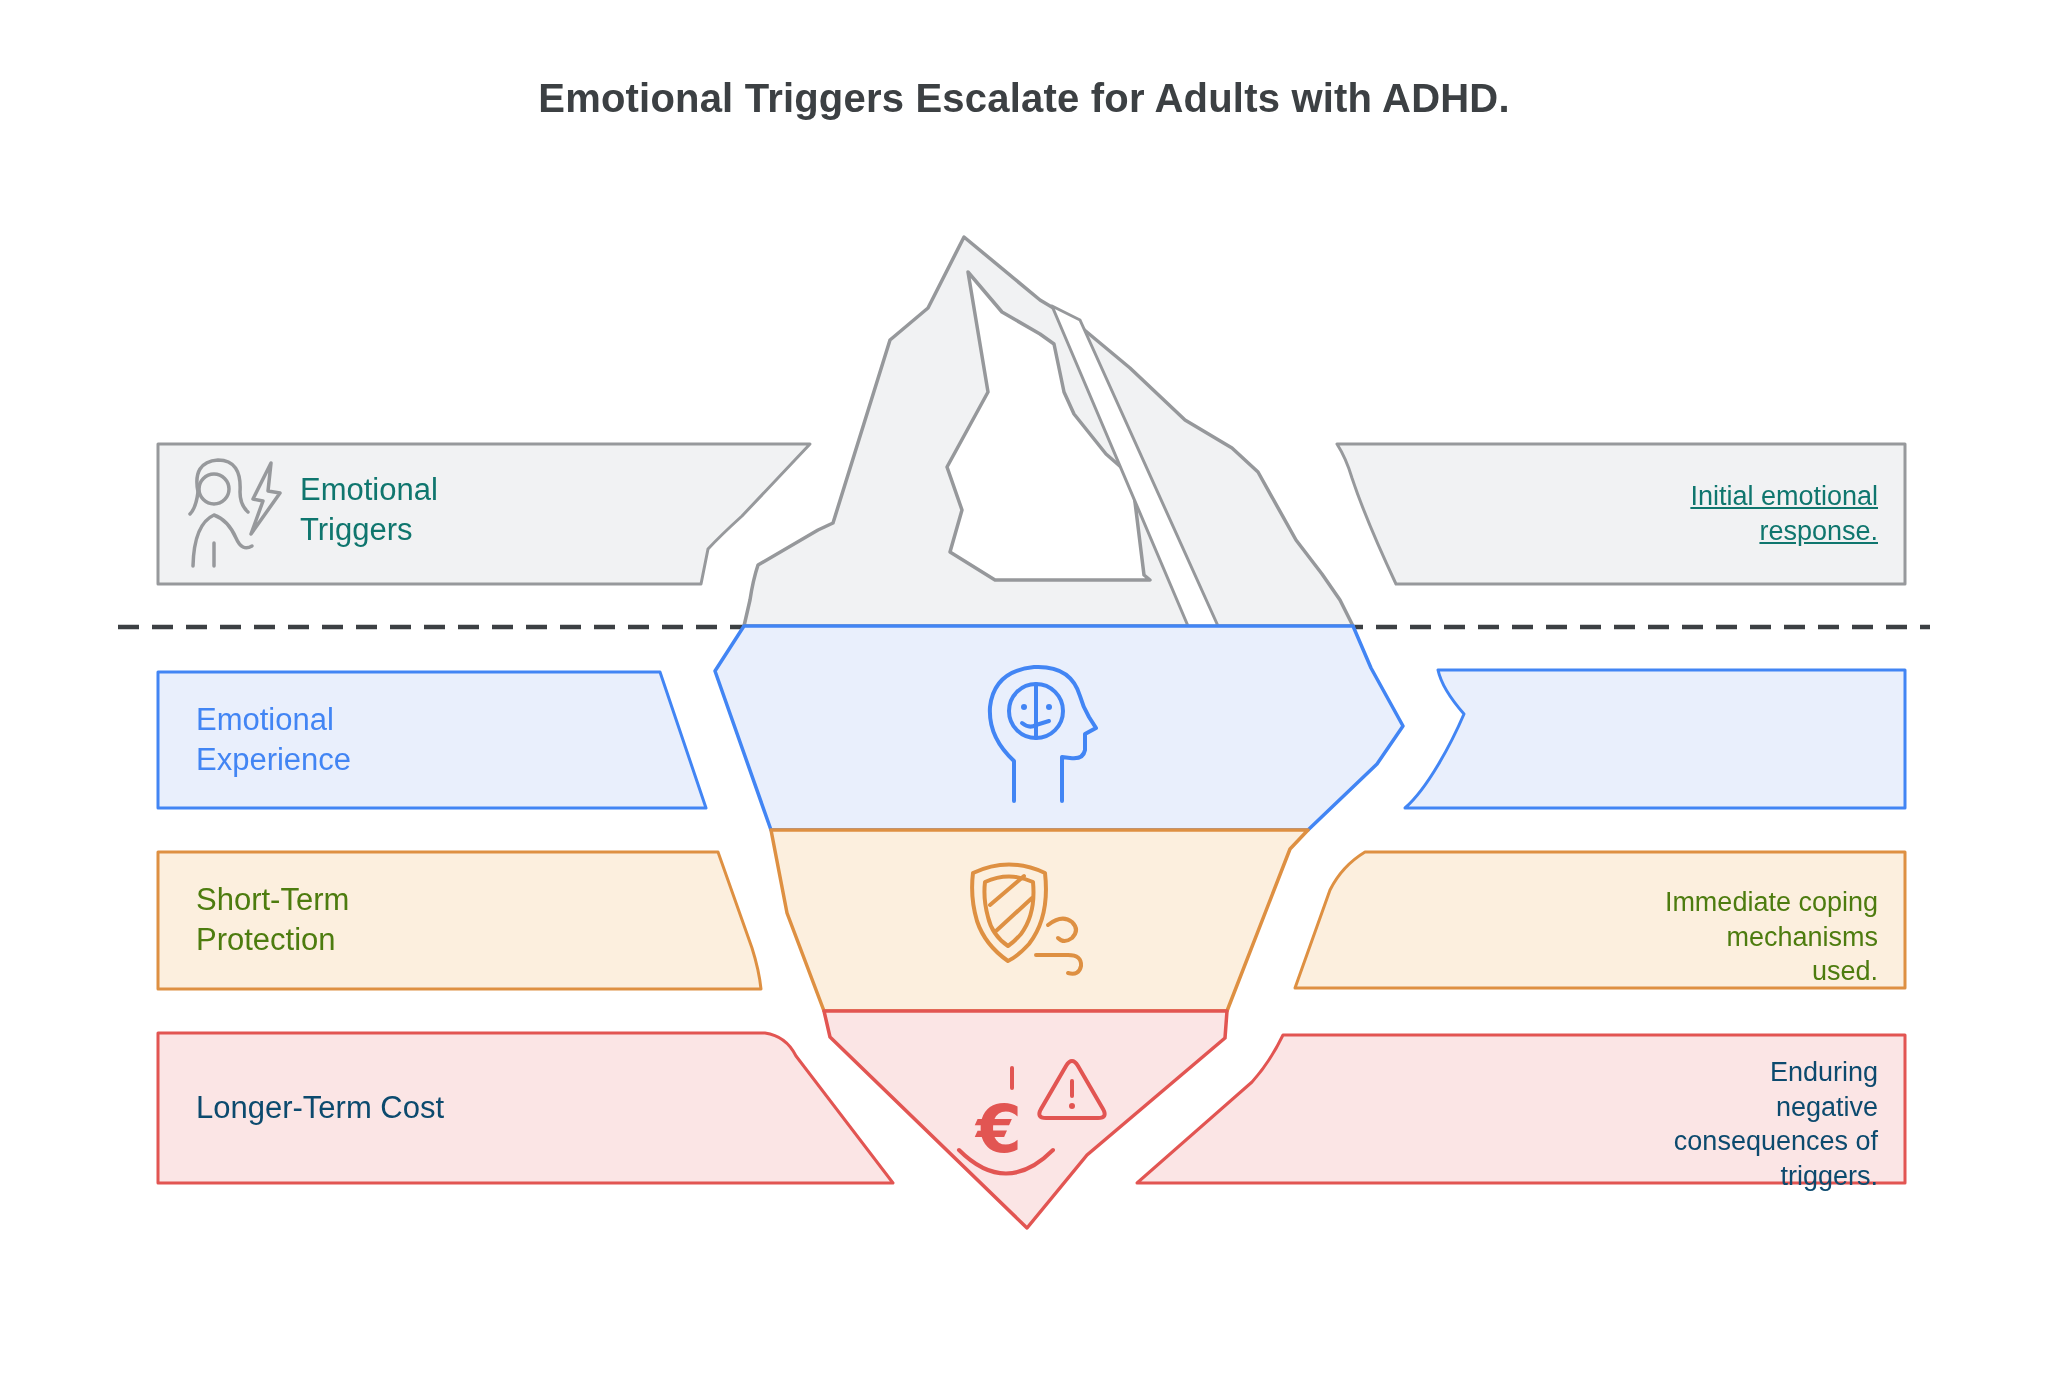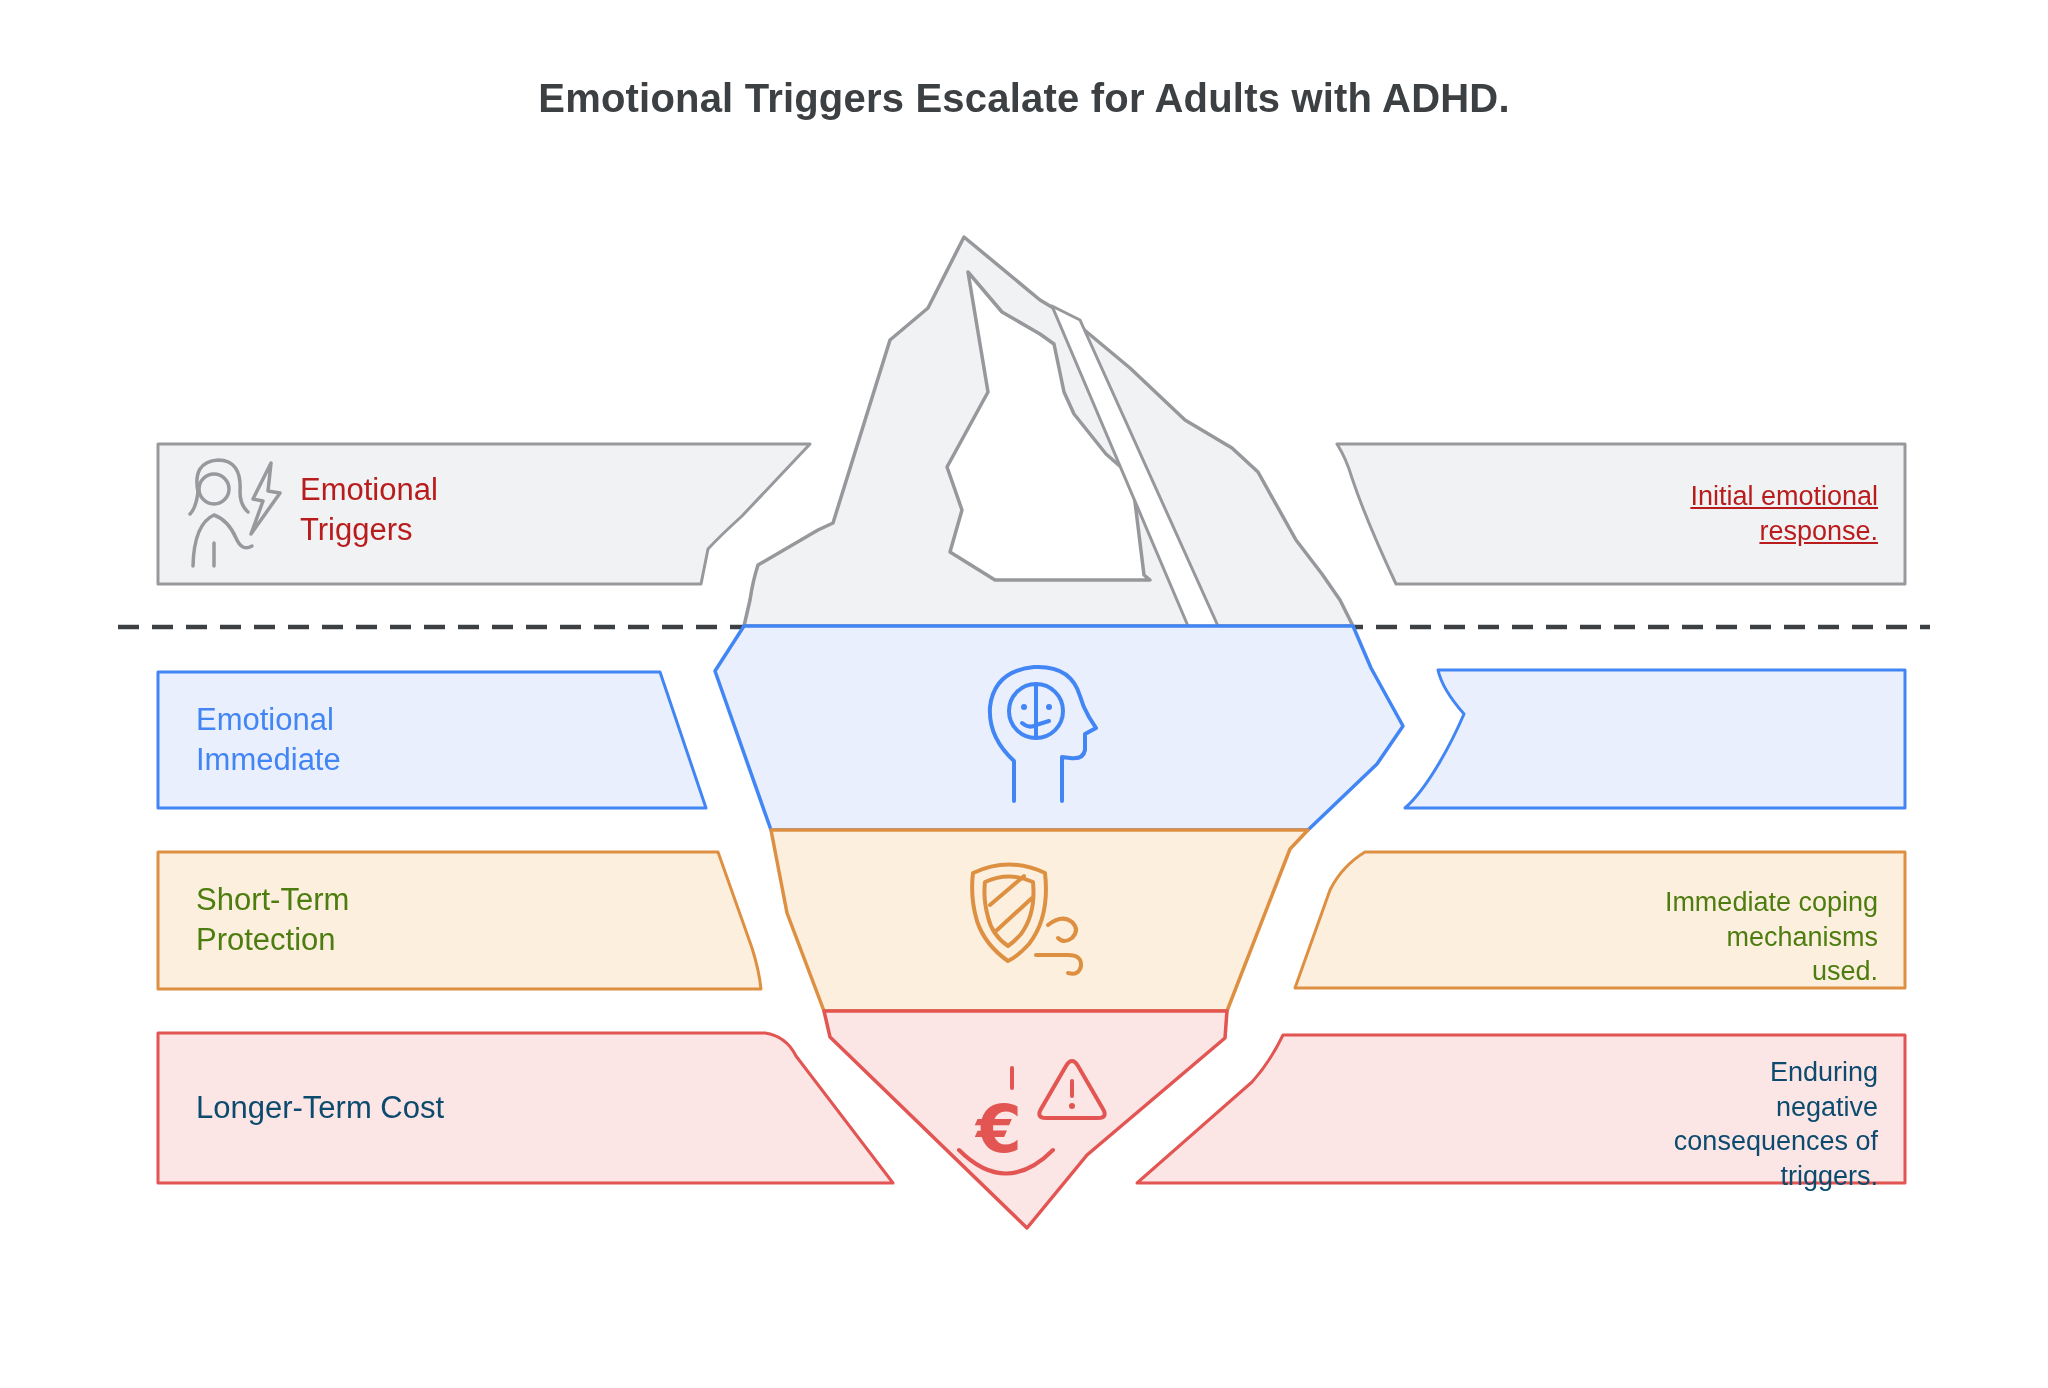--- a/index.html
+++ b/index.html
@@ -8,21 +8,21 @@
     font-family:"Liberation Sans", sans-serif;
   }
   .layer-svg{position:absolute;left:0;top:0;}
   .page-title{
     position:absolute;left:0;top:76px;width:2048px;text-align:center;
     font-size:40px;font-weight:700;color:#3C4043;letter-spacing:0.2px;
   }
   .lbl{position:absolute;line-height:1.28;}
   .lbl-left{font-size:31px;text-align:left;}
   .lbl-right{font-size:27px;text-align:right;}
-  .t-gray{color:#b91c1c;}
+  .t-gray{color:#0f766e;}
   .t-blue{color:#4285F4;}
   .t-orange{color:#4d7c0f;}
   .t-red{color:#0c4a6e;}
   .lbl-trigger-left  {left:300px;top:470px;width:180px;}
   .lbl-trigger-right {left:1668px;top:479px;width:210px;text-decoration:underline;}
   .lbl-blue-left     {left:196px;top:700px;width:190px;}
   .lbl-blue-right    {left:1628px;top:704px;width:250px;}
   .lbl-orange-left   {left:196px;top:880px;width:200px;}
   .lbl-orange-right  {left:1653px;top:885px;width:225px;}
   .lbl-red-left      {left:196px;top:1088px;width:330px;}
@@ -96,21 +96,21 @@
       <path d="M 1072,1081 L 1072,1096"></path>
       <circle cx="1072" cy="1106" r="3" fill="#E25552" stroke="none"></circle>
     </g>
   </svg>
 
   <div class="page-title">Emotional Triggers Escalate for Adults with ADHD.</div>
 
   <div class="lbl lbl-left  t-gray   lbl-trigger-left">Emotional Triggers</div>
   <div class="lbl lbl-right t-gray   lbl-trigger-right">Initial emotional response.</div>
 
-  <div class="lbl lbl-left  t-blue   lbl-blue-left">Emotional Immediate</div>
+  <div class="lbl lbl-left  t-blue   lbl-blue-left">Emotional Experience</div>
 
   <div class="lbl lbl-left  t-orange lbl-orange-left">Short-Term Protection</div>
   <div class="lbl lbl-right t-orange lbl-orange-right">Immediate coping mechanisms used.</div>
 
   <div class="lbl lbl-left  t-red    lbl-red-left">Longer-Term Cost</div>
   <div class="lbl lbl-right t-red    lbl-red-right">Enduring negative consequences of triggers.</div>
 
 </div>
 
 </body></html>

